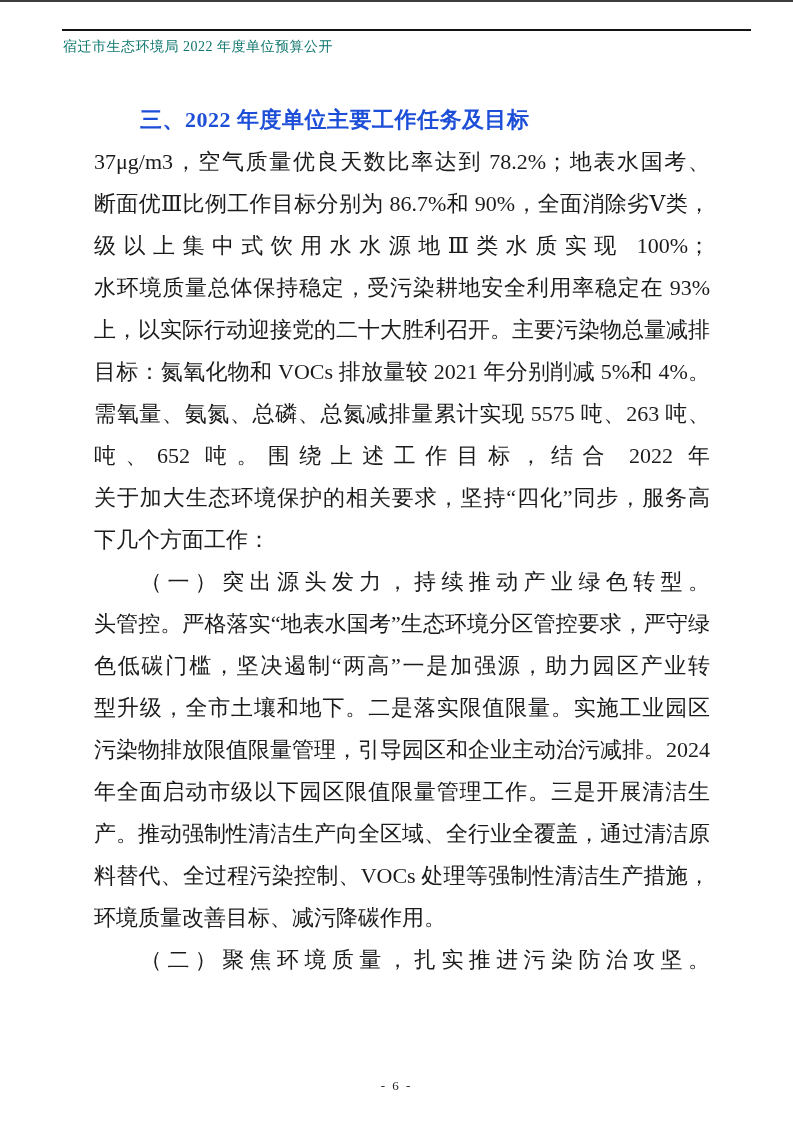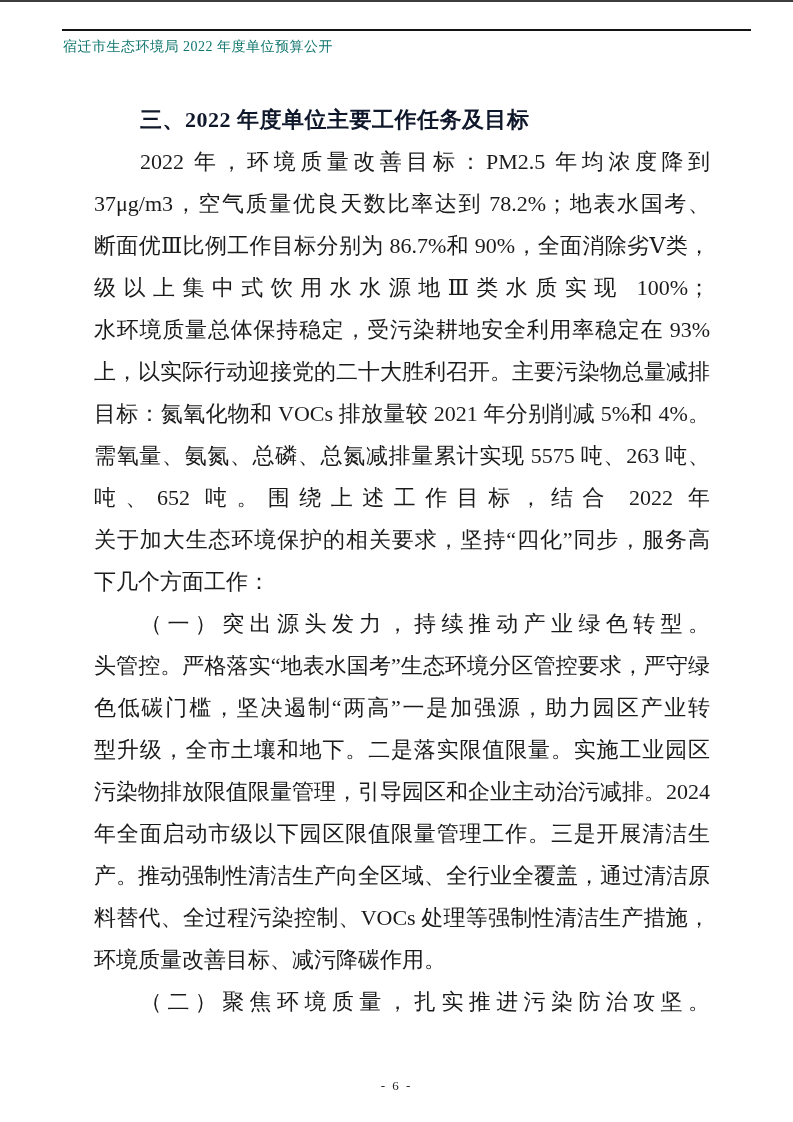--- a/index.html
+++ b/index.html
@@ -54,21 +54,21 @@
     width: 616px;
   }
   .doc-title {
     margin: 0;
     font-size: 22px;
     font-weight: bold;
     line-height: 42px;
     text-indent: 46px;
     white-space: nowrap;
     letter-spacing: 0.5px;
-    color: #0f172a;
+    color: #1d4ed8;
   }
   .para {
     margin: 0;
   }
   .para .line {
     font-size: 22px;
     line-height: 42px;
     text-align: justify;
     text-align-last: justify;
     word-break: keep-all;
@@ -100,21 +100,20 @@
   <div class="top-edge-line"></div>
 
   <div class="header-text">宿迁市生态环境局 2022 年度单位预算公开</div>
 
   <div class="header-rule"></div>
 
   <div class="content">
     <h1 class="doc-title">三、2022 年度单位主要工作任务及目标</h1>
     <div>
         <div class="para">
-          <div class="line first">2022 年，环境质量改善目标：PM2.5 年均浓度降到</div>
           <div class="line">37μg/m3，空气质量优良天数比率达到 78.2%；地表水国考、省考</div>
           <div class="line">断面优Ⅲ比例工作目标分别为 86.7%和 90%，全面消除劣Ⅴ类，县</div>
           <div class="line">级以上集中式饮用水水源地Ⅲ类水质实现 100%；全市土壤和地下</div>
           <div class="line">水环境质量总体保持稳定，受污染耕地安全利用率稳定在 93%以</div>
           <div class="line">上，以实际行动迎接党的二十大胜利召开。主要污染物总量减排</div>
           <div class="line">目标：氮氧化物和 VOCs 排放量较 2021 年分别削减 5%和 4%。化学</div>
           <div class="line">需氧量、氨氮、总磷、总氮减排量累计实现 5575 吨、263 吨、76</div>
           <div class="line">吨、652 吨。围绕上述工作目标，结合 2022 年《政府工作报告》</div>
           <div class="line">关于加大生态环境保护的相关要求，坚持“四化”同步，服务高</div>
           <div class="line lastline">下几个方面工作：</div>

